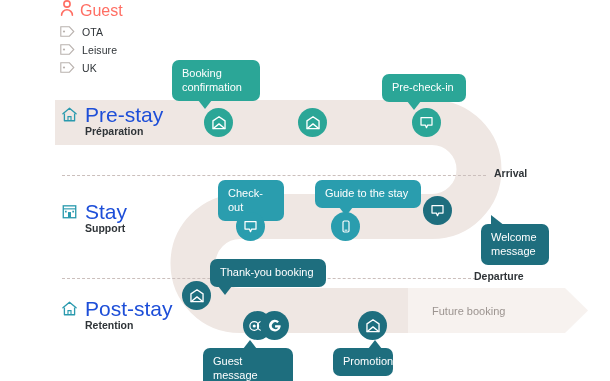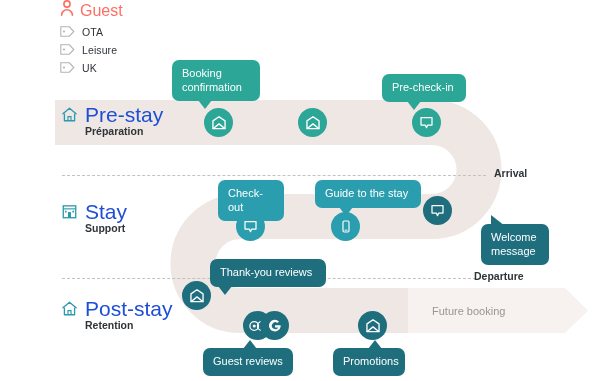--- a/index.html
+++ b/index.html
@@ -243,21 +243,21 @@
       <path d="M2.4 3 H15.6 V12 H10.4 L9 15.2 L7.6 12 H2.4 Z" fill="none" stroke="#ffffff" stroke-width="1.5" stroke-linejoin="round"></path>
     </svg>
   </div>
   <div class="bubble upleft" style="--bg:#1e6e7e;background:#1e6e7e;left:440px;top:224px;width:68px;margin-left:41px;">
     <div>Welcome</div>
     <div>message</div>
     <span class="tail"></span>
   </div>
 
   <div class="bubble down" style="--bg:#1e6e7e;--tx:8px;background:#1e6e7e;left:210px;top:259px;width:116px;">
-    <div>Thank-you reviews</div>
+    <div>Thank-you booking</div>
     <span class="tail"></span>
   </div>
   <div class="node" style="left:182px;top:281px;background:#1e6e7e;">
     <svg width="16" height="16" viewBox="0 0 18 18" xmlns="http://www.w3.org/2000/svg">
       <path d="M2.2 6.6 L9 1.9 L15.8 6.6 V15.4 H2.2 Z" fill="none" stroke="#ffffff" stroke-width="1.5" stroke-linejoin="round"></path>
       <path d="M2.2 15.4 L9 10 L15.8 15.4" fill="none" stroke="#ffffff" stroke-width="1.5" stroke-linejoin="round"></path>
     </svg>
   </div>
 
   <div class="node dbl" style="left:243px;top:311px;">
@@ -269,28 +269,28 @@
         <circle cx="15.6" cy="7" r="1.9" fill="#ffffff"></circle>
       </svg>
     </span>
     <span class="c" style="left:17px;background:#1e6e7e;">
       <svg width="16" height="16" viewBox="0 0 18 18" xmlns="http://www.w3.org/2000/svg">
         <path d="M15.2 8.1 H9.1 V10.6 H12.6 A3.8 3.8 0 1 1 11.6 5.6 L13.5 3.8 A6.6 6.6 0 1 0 15.4 9.5 Z" fill="#ffffff"></path>
       </svg>
     </span>
   </div>
   <div class="bubble up" style="--bg:#1e6e7e;--tx:40px;background:#1e6e7e;left:203px;top:348px;width:90px;">
-    <div>Guest reviews</div>
+    <div>Guest message</div>
     <span class="tail"></span>
   </div>
 
   <div class="node" style="left:358px;top:311px;background:#1e6e7e;">
     <svg width="16" height="16" viewBox="0 0 18 18" xmlns="http://www.w3.org/2000/svg">
       <path d="M2.2 6.6 L9 1.9 L15.8 6.6 V15.4 H2.2 Z" fill="none" stroke="#ffffff" stroke-width="1.5" stroke-linejoin="round"></path>
       <path d="M2.2 15.4 L9 10 L15.8 15.4" fill="none" stroke="#ffffff" stroke-width="1.5" stroke-linejoin="round"></path>
     </svg>
   </div>
-  <div class="bubble up" style="--bg:#1e6e7e;--tx:35px;background:#1e6e7e;left:333px;top:348px;width:72px;">
+  <div class="bubble up" style="--bg:#1e6e7e;--tx:35px;background:#1e6e7e;left:333px;top:348px;width:60px;">
     <div>Promotions</div>
     <span class="tail"></span>
   </div>
 
 </div>
 
 </body></html>

